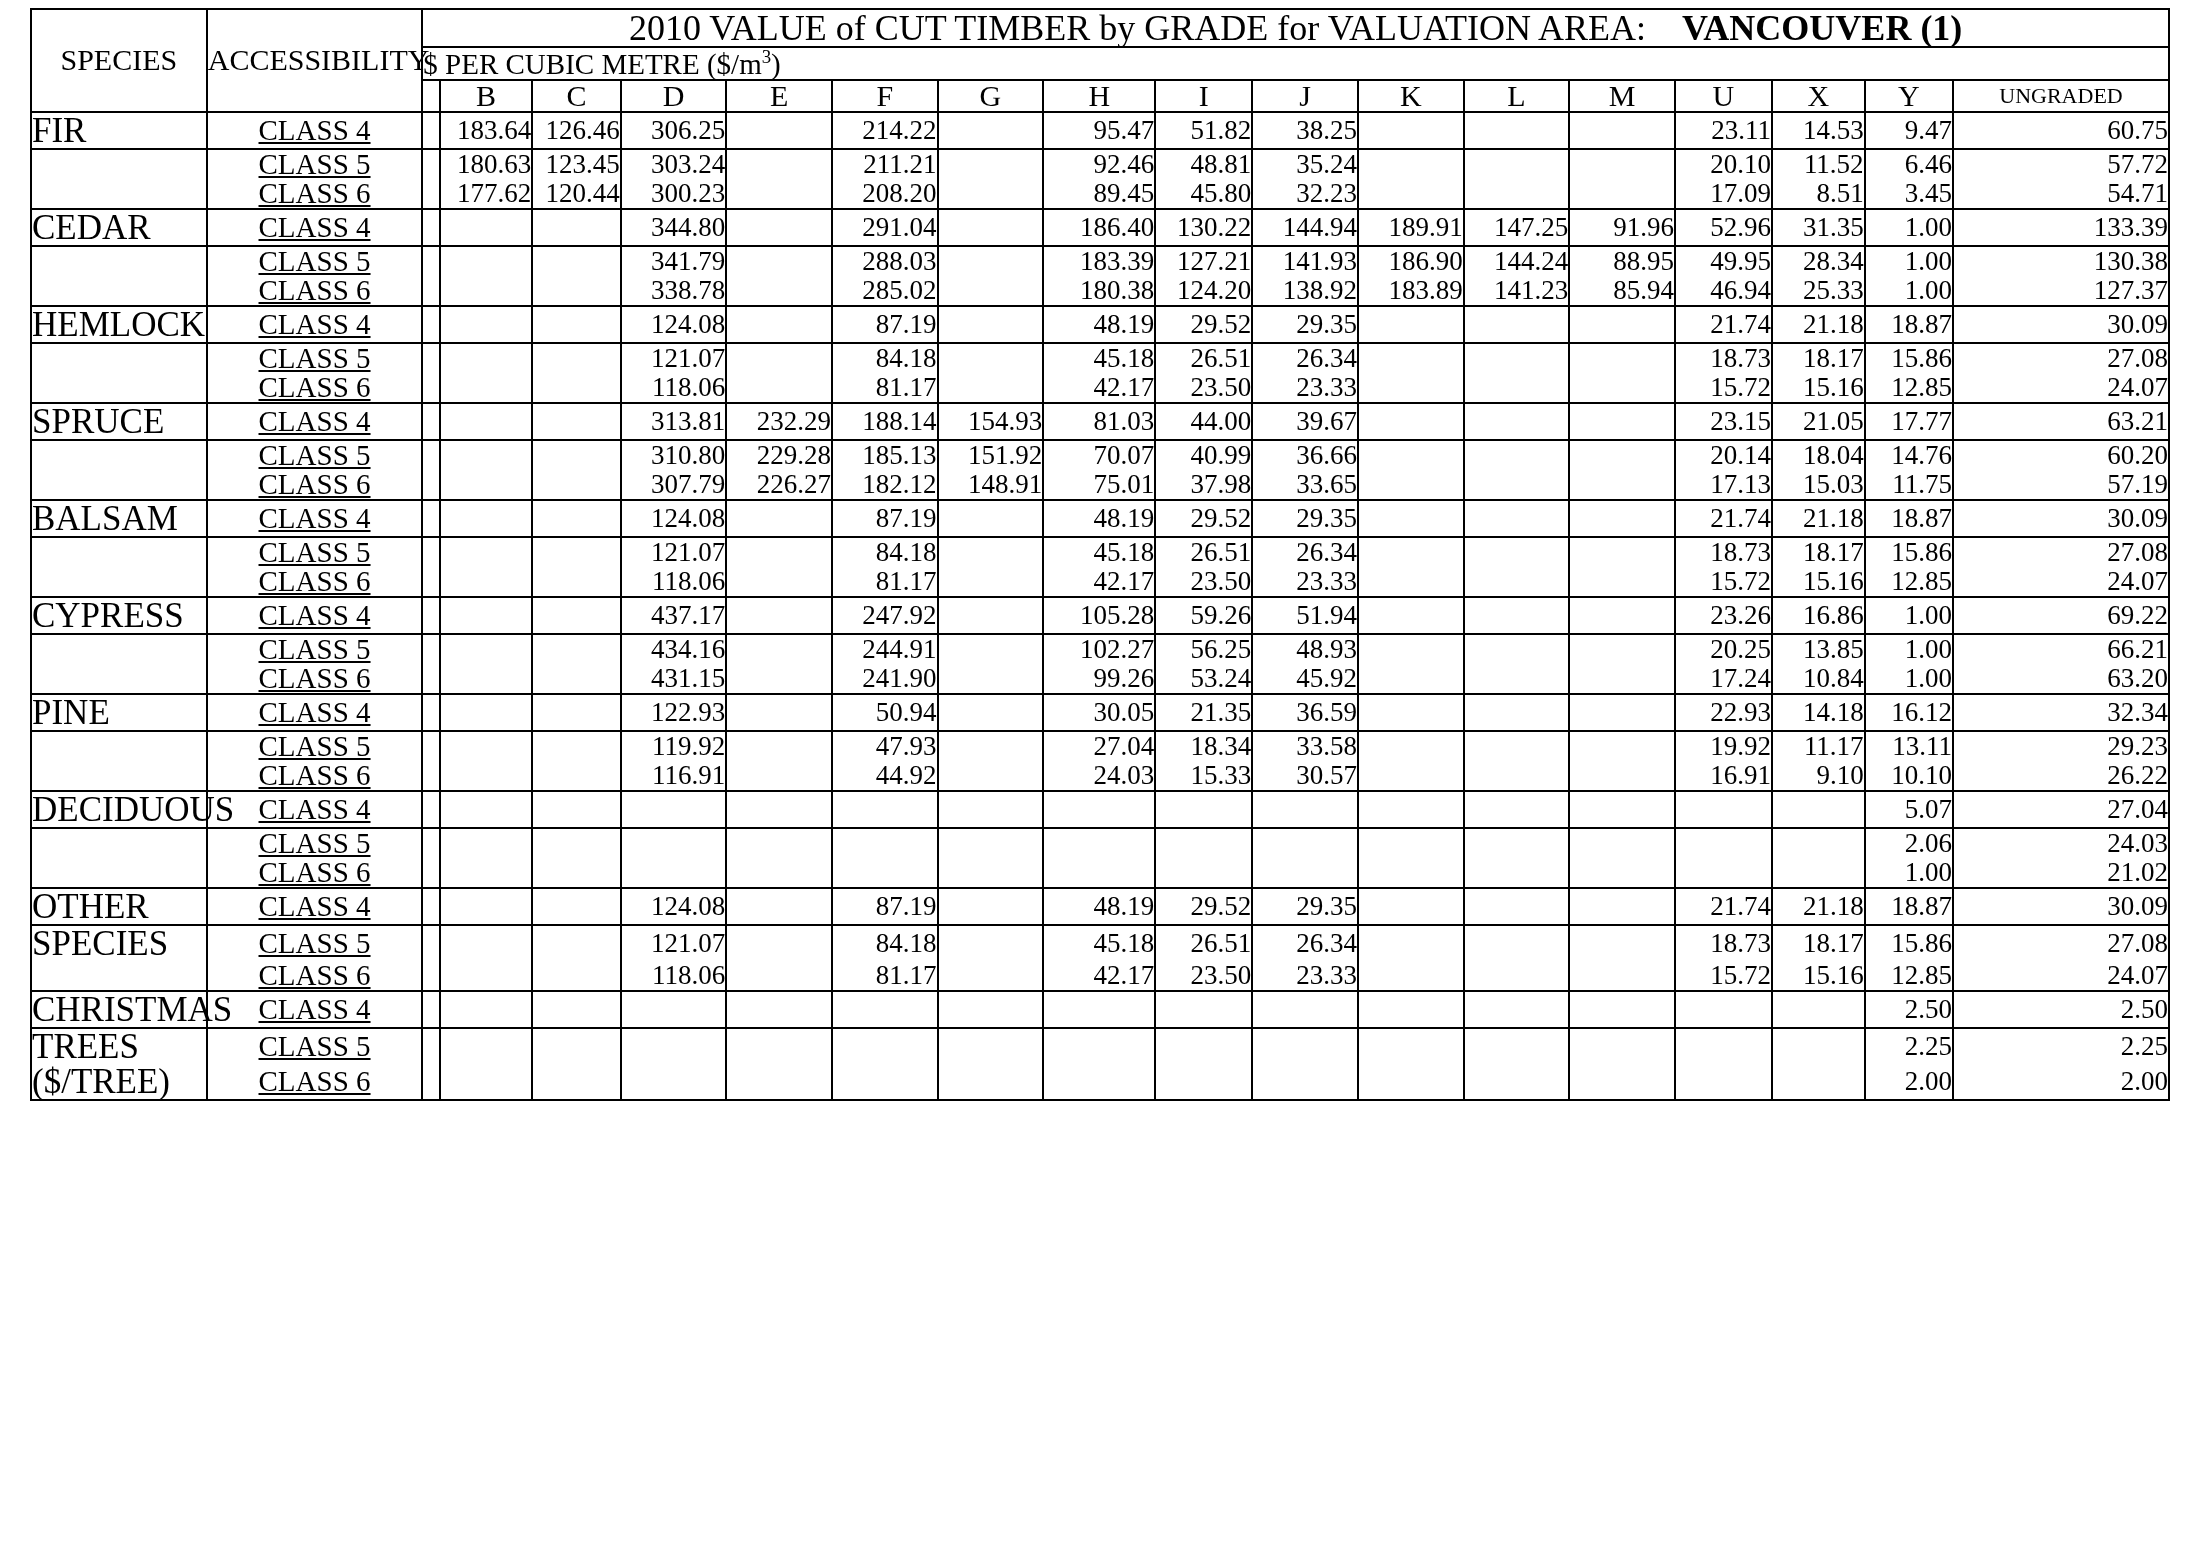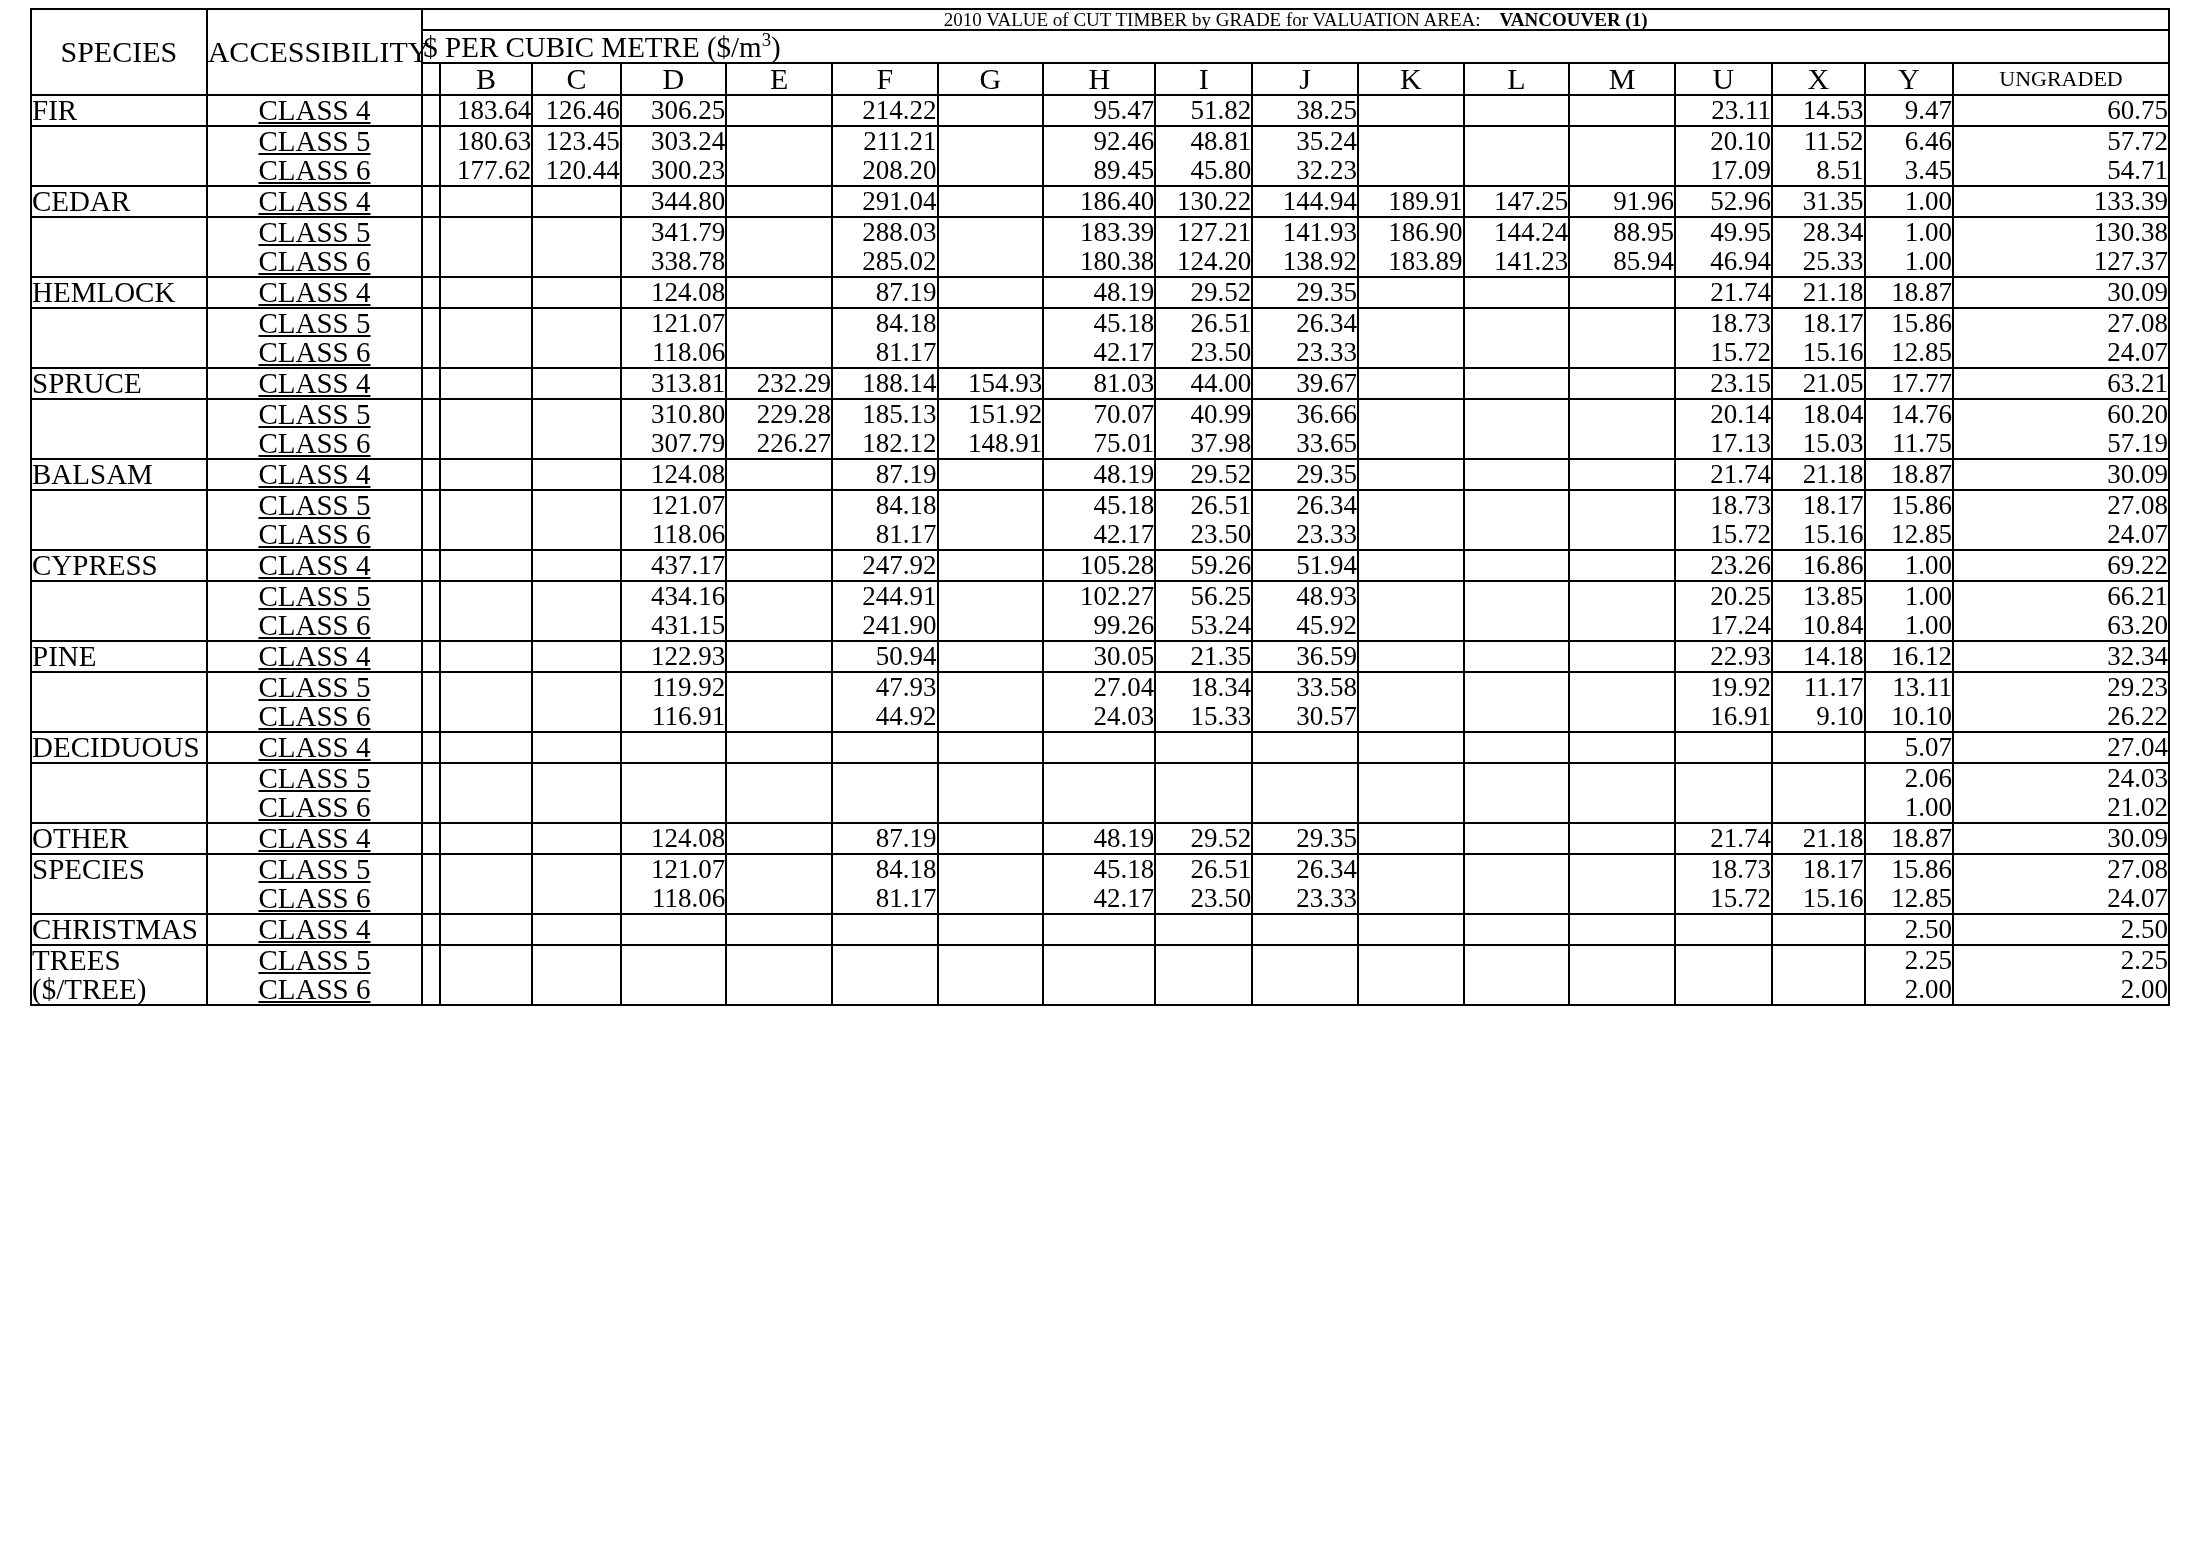--- a/index.html
+++ b/index.html
@@ -28,21 +28,21 @@
     border: 2px solid #000000;
     padding: 0;
     font-weight: normal;
     vertical-align: middle;
     line-height: 1.0;
   }
   
   .title-cell {
     text-align: center;
     padding: 6px 0 2px 0;
-    font-size: 19px;
+    font-size: 36px;
     border-bottom: none;
   }
   .title-cell .area-name {
     font-weight: bold;
   }
   .subtitle-cell {
     text-align: left;
     padding: 2px 0 6px 0;
     font-size: 29px;
     border-top: none;
@@ -66,21 +66,21 @@
   
   td.num {
     text-align: right;
     padding: 5px 7px 5px 4px;
     font-size: 27px;
     white-space: nowrap;
   }
   td.species {
     text-align: left;
     padding: 5px 6px 5px 8px;
-    font-size: 29px;
+    font-size: 35px;
     white-space: nowrap;
   }
   td.access {
     text-align: center;
     padding: 5px 0;
     font-size: 29px;
     white-space: nowrap;
     text-decoration: underline;
   }
   

